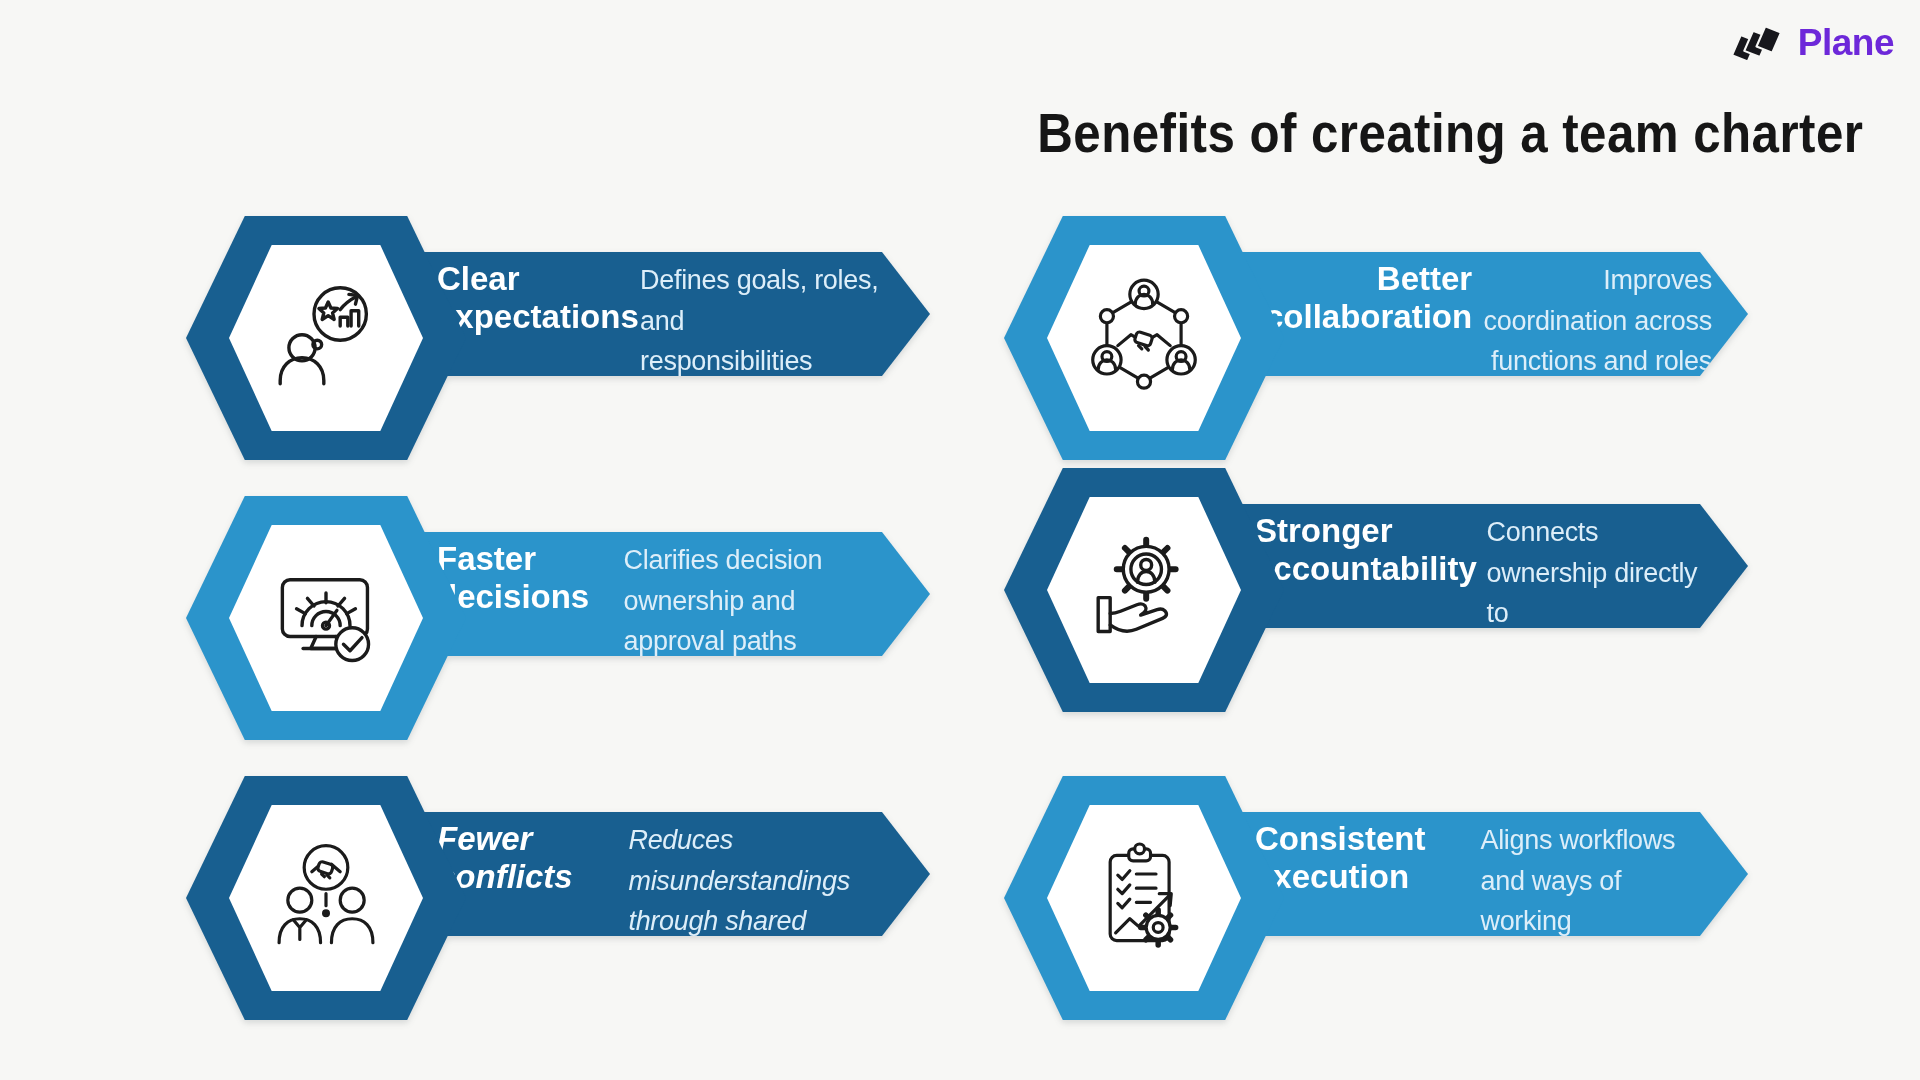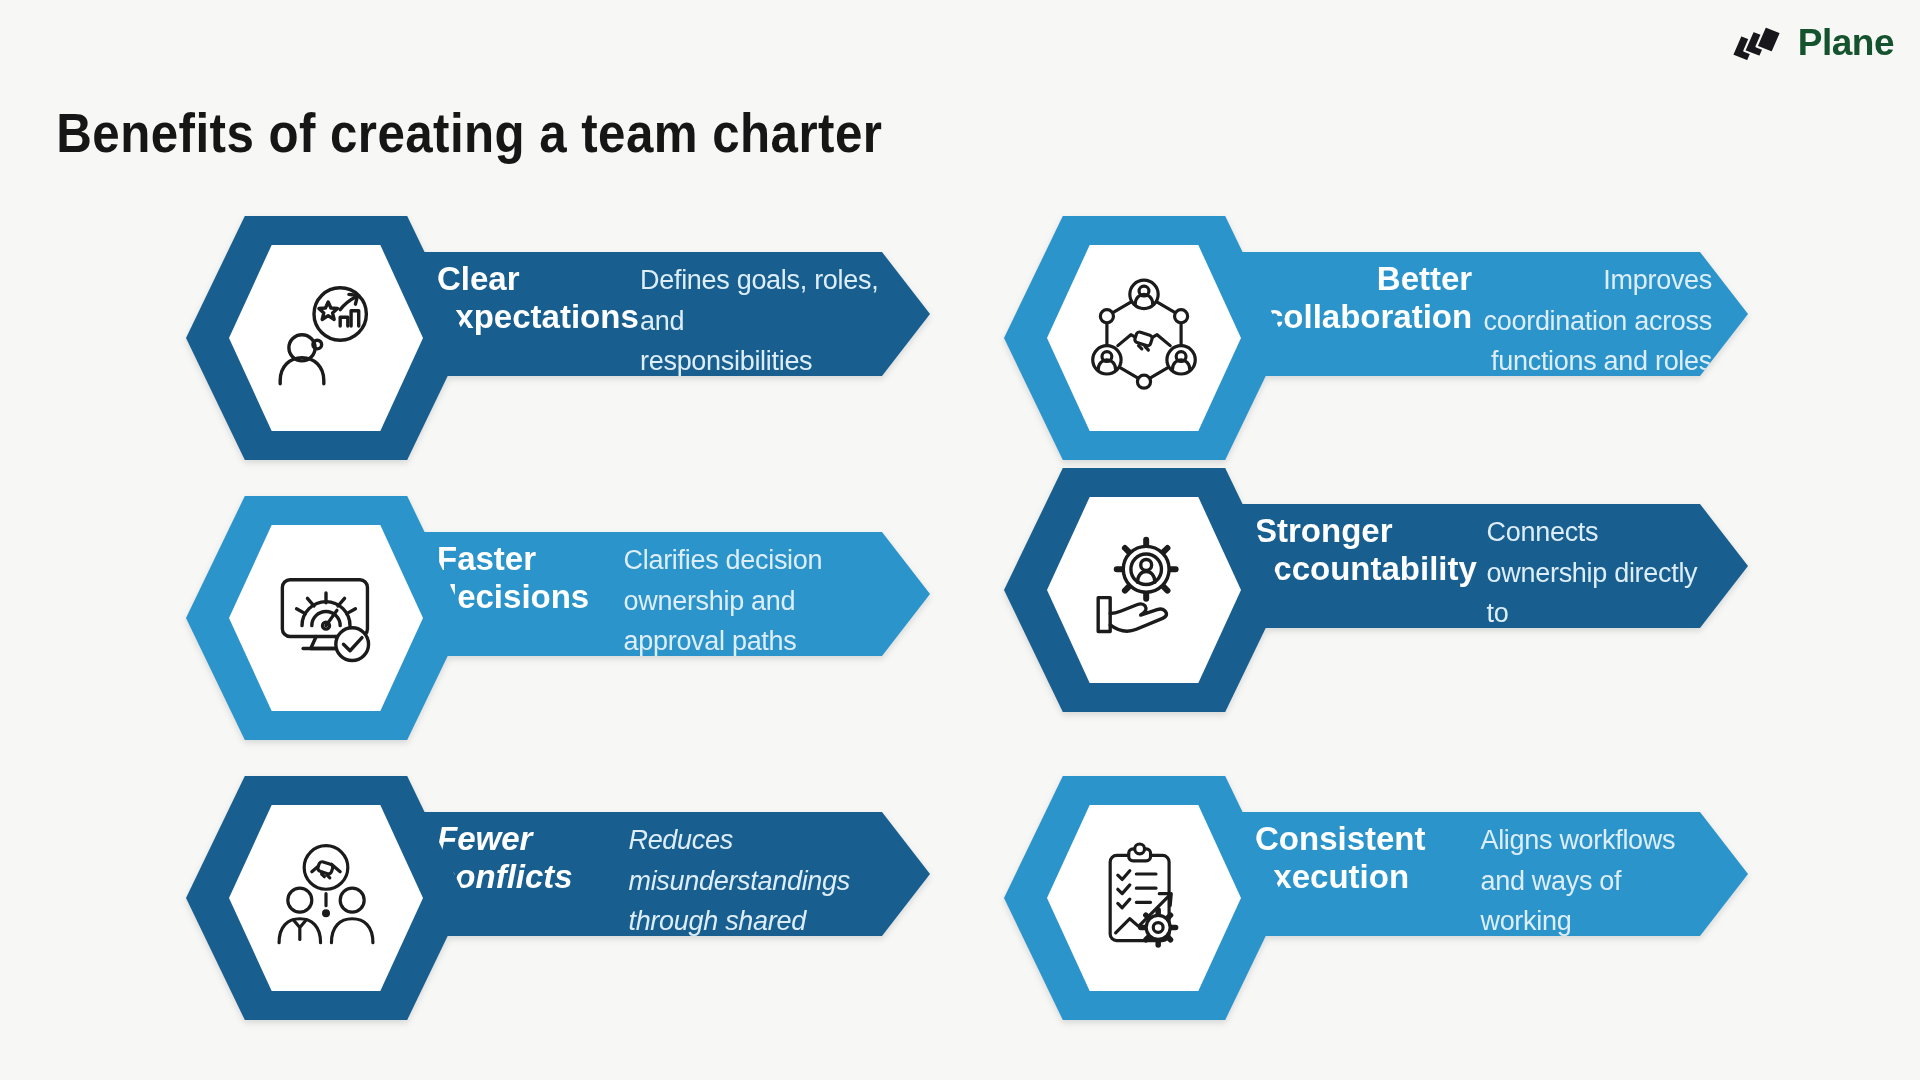--- a/index.html
+++ b/index.html
@@ -1,26 +1,26 @@
 <!DOCTYPE html>
 <html style="--dark: #185f90; --light: #2b94cb; --bg: #f7f7f5;"><head>
 <meta charset="utf-8">
 <style>
   * { margin:0; padding:0; box-sizing:border-box; }
   html,body { width:1920px; height:1080px; overflow:hidden; }
   body { font-family:"Liberation Sans","DejaVu Sans",sans-serif; background:var(--bg,#f7f7f5); }
   .canvas { position:relative; width:1920px; height:1080px; background:var(--bg,#f7f7f5); }
 
   
-  .page-title-wrap { position:absolute; top:100px; left:0; width:100%; text-align:left; }
+  .page-title-wrap { position:absolute; top:100px; left:0; width:100%; text-align:right; }
   .page-title { display:inline-block; font-size:56px; font-weight:700; color:#161616;
                 transform:scaleX(0.88); transform-origin:center; letter-spacing:0.5px; }
 
   .logo { position:absolute; top:22px; right:26px; display:flex; align-items:center; gap:10px; }
-  .logo-text { font-size:37px; font-weight:700; color:#14532d; letter-spacing:-0.5px; }
+  .logo-text { font-size:37px; font-weight:700; color:#6d28d9; letter-spacing:-0.5px; }
 
   
   .card { position:absolute; width:744px; height:244px;
           filter:drop-shadow(0 3px 3px rgba(50,60,70,0.16)); }
   .banner { position:absolute; left:154px; top:36px; width:590px; height:124px;
             clip-path:polygon(0 0, calc(100% - 48px) 0, 100% 50%, calc(100% - 48px) 100%, 0 100%);
             display:flex; flex-direction:row; justify-content:center;
             padding:8px 36px 0 97px; }
   .hex { position:absolute; left:0; top:0; width:280px; height:244px;
          clip-path:polygon(21% 0, 79% 0, 100% 50%, 79% 100%, 21% 100%, 0 50%); }

